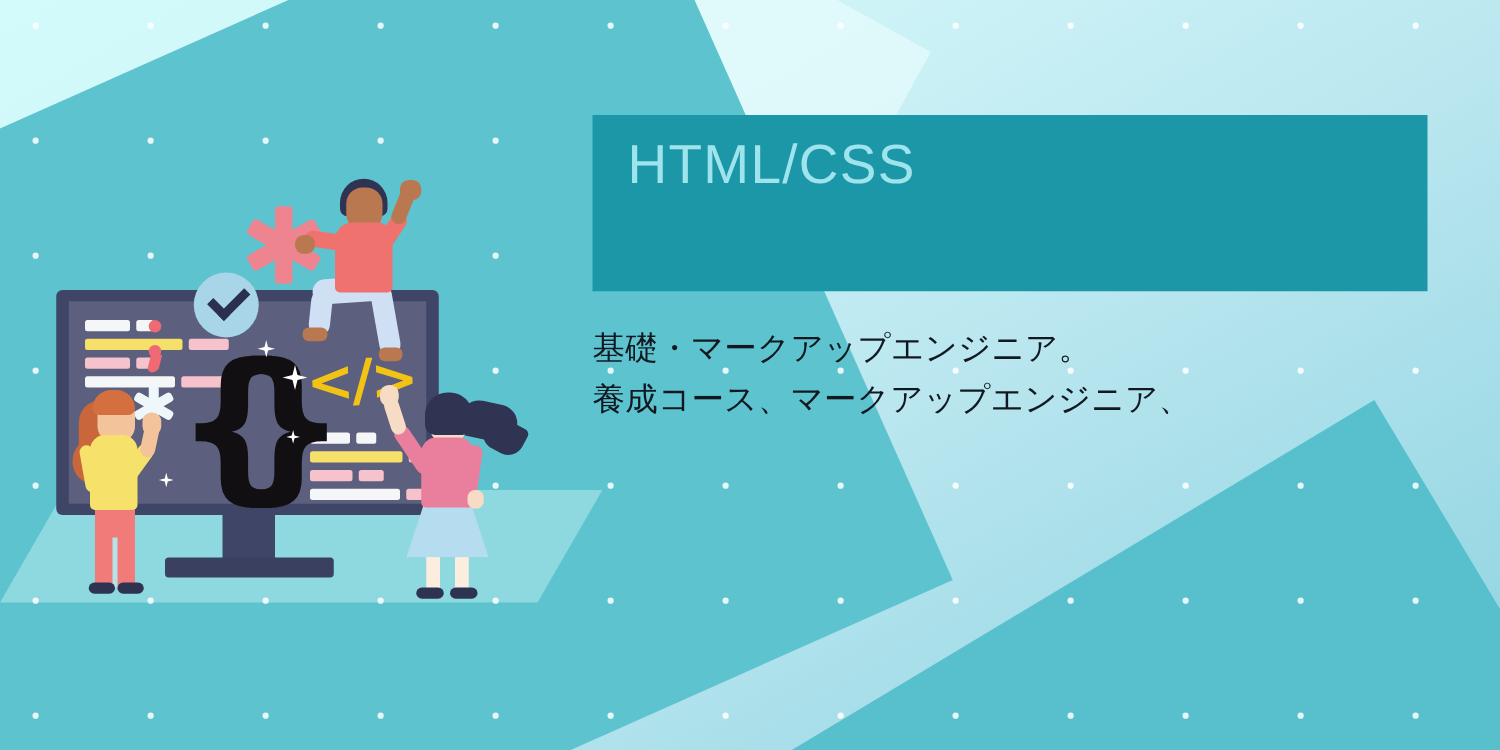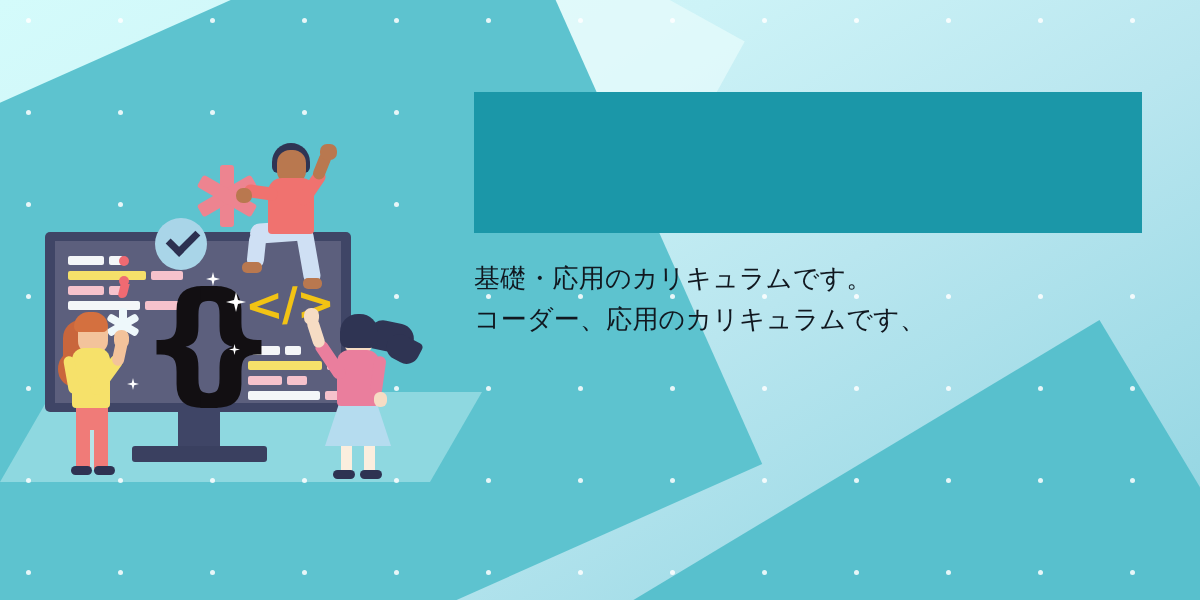--- a/index.html
+++ b/index.html
@@ -494,20 +494,21 @@
       <div class="sh tp-arm-dn"></div>
       <div class="sh tp-hand-dn"></div>
       <div class="sh tp-arm-up"></div>
       <div class="sh tp-forearm"></div>
       <div class="sh tp-hand-up"></div>
     </div>
 
   </div>
 
   <div class="title-banner">
+    <div class="title-line2">HTML/CSS</div>
   </div>
 
   <div class="body-copy">
-    <p>基礎・応用のカリキュラムです。</p>
-    <p>コーダー、応用のカリキュラムです、</p>
+    <p>基礎・マークアップエンジニア。</p>
+    <p>養成コース、マークアップエンジニア、</p>
   </div>
 
 </div>
 
 </body></html>

